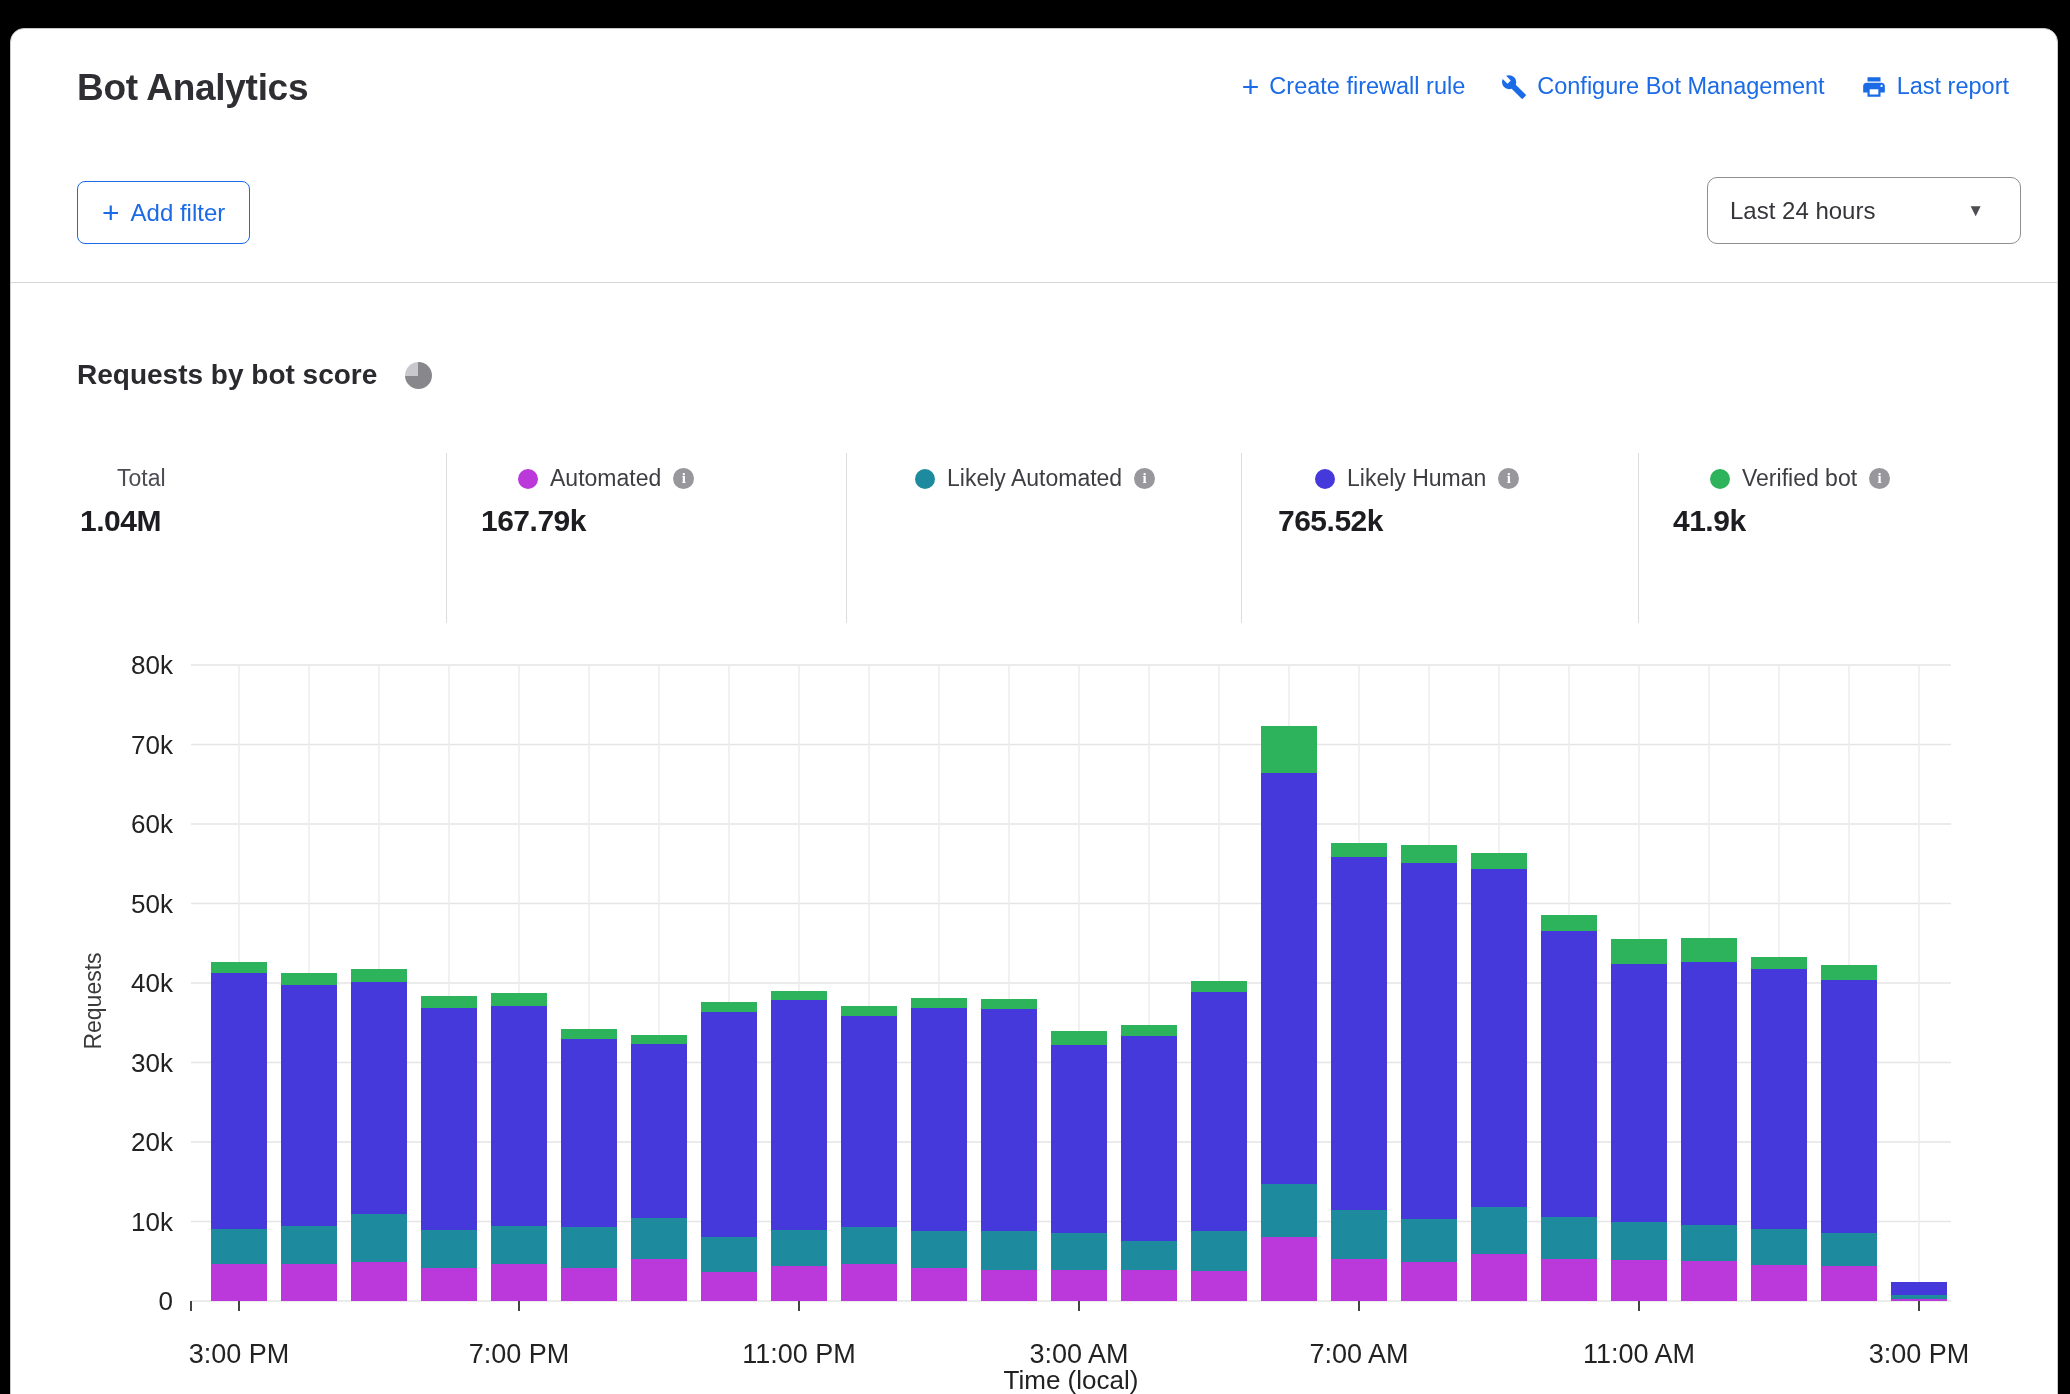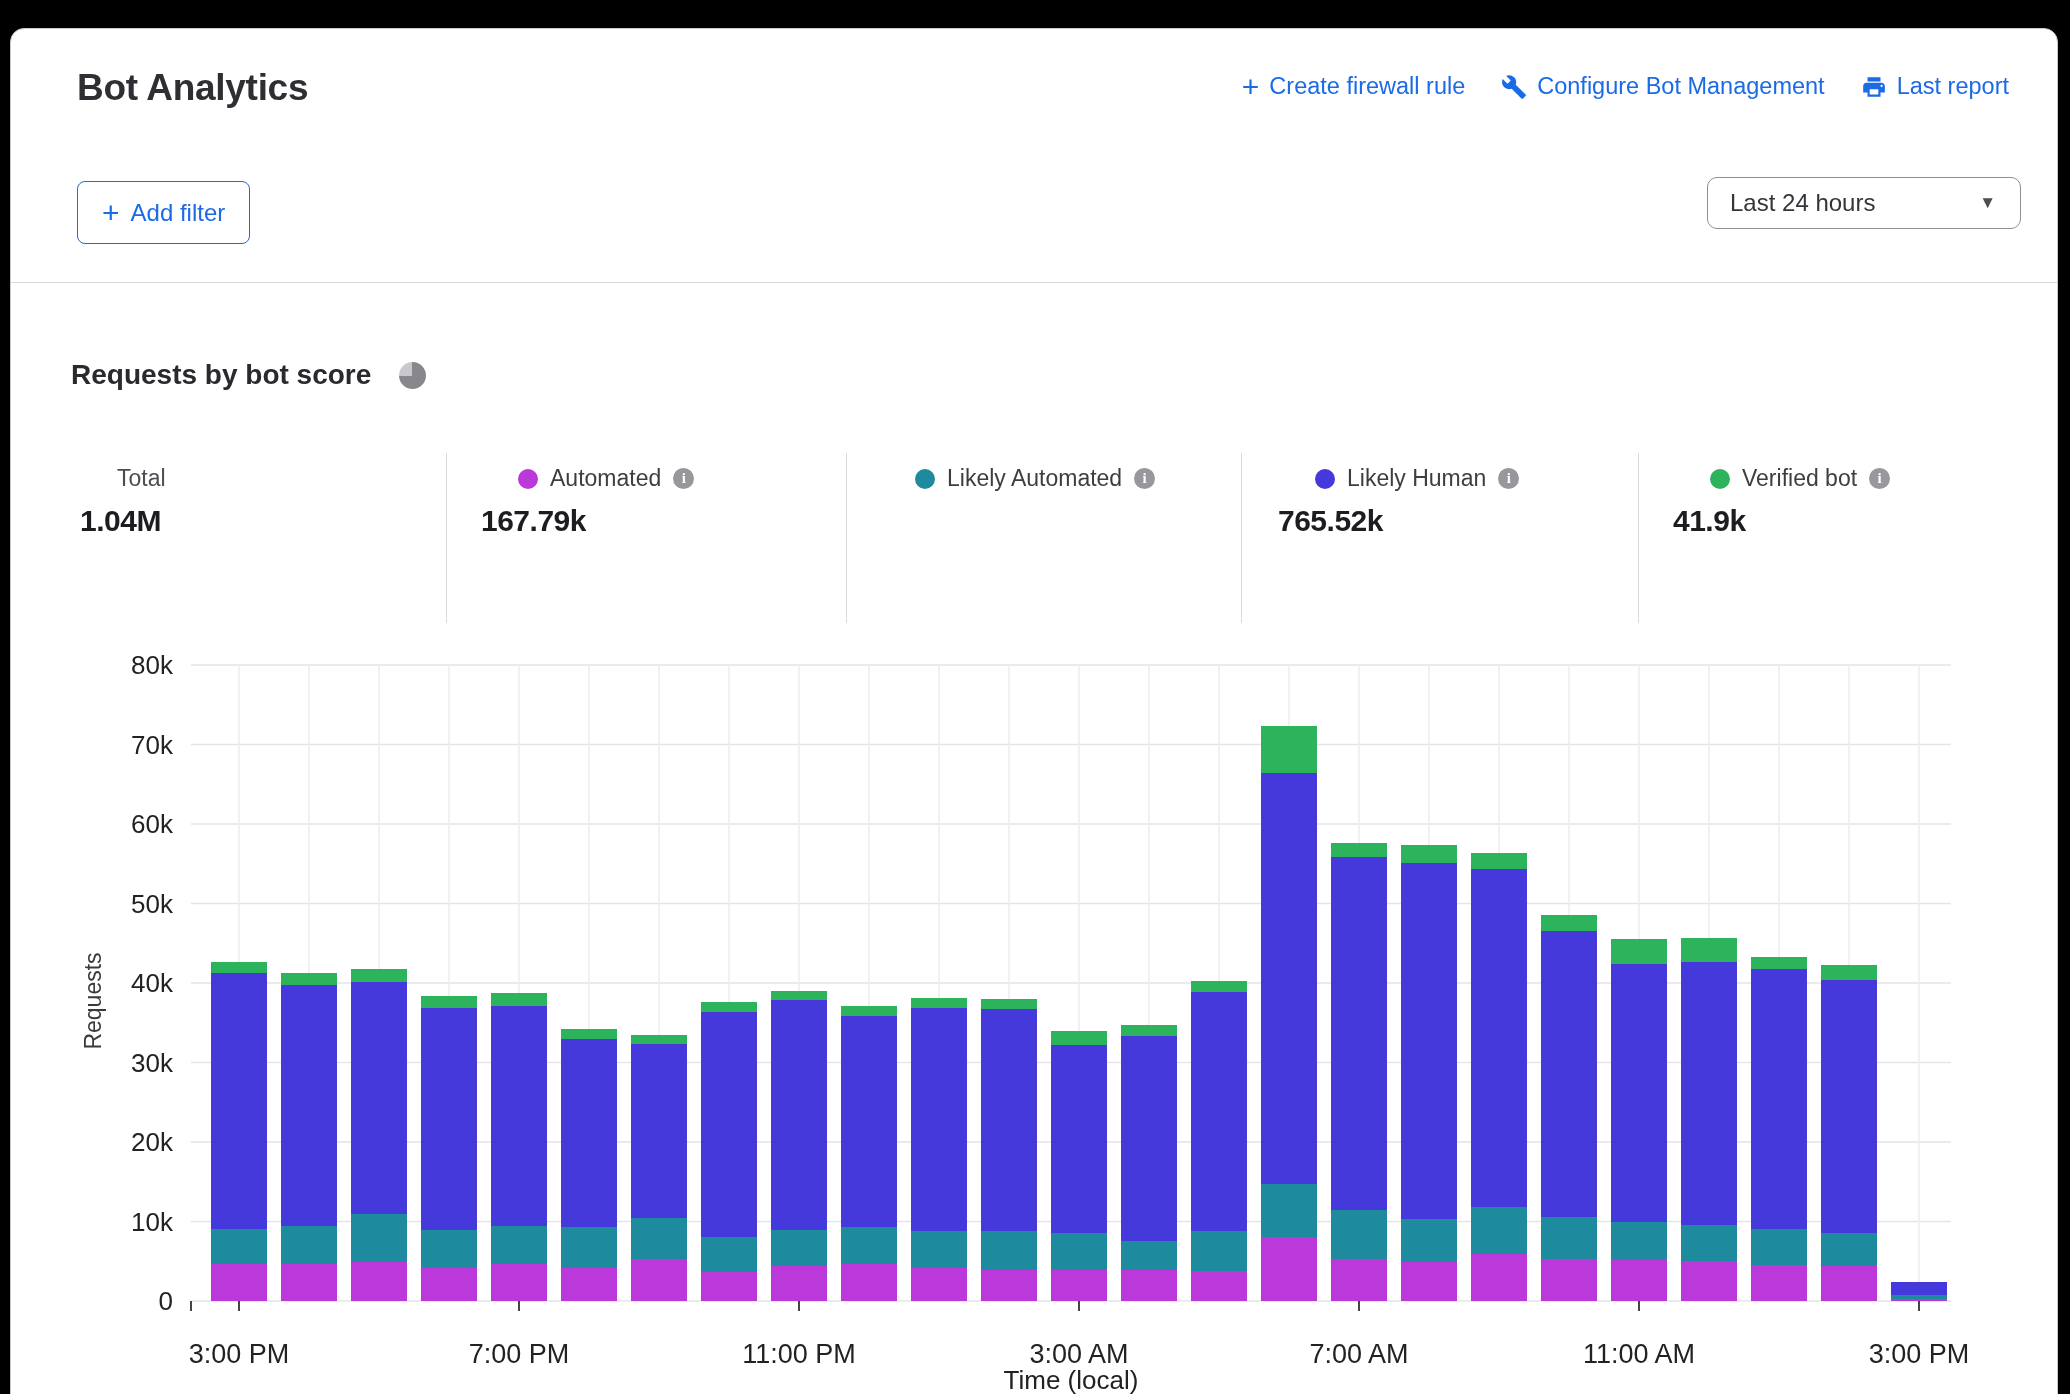--- a/index.html
+++ b/index.html
@@ -10,26 +10,26 @@
   .page-title{position:absolute;left:66px;top:38px;margin:0;font-size:37px;font-weight:700;
         color:#2e2e33;letter-spacing:-0.3px;}
   .actions{position:absolute;right:48px;top:44px;display:flex;align-items:center;gap:36px;}
   .action{display:flex;align-items:center;gap:10px;color:#1b6ae6;font-size:23.5px;cursor:pointer;text-decoration:none;}
   .action .plus-glyph{font-size:30px;line-height:24px;font-weight:400;}
   .action svg{display:block;}
   .add-filter{position:absolute;left:66px;top:152px;height:63px;display:inline-flex;align-items:center;gap:11px;
         background:#fff;border:1.5px solid #1b6ae6;border-radius:8px;color:#1b6ae6;
         font-size:24px;font-family:"Liberation Sans",sans-serif;padding:0 24px;cursor:pointer;}
   .add-filter .plus-glyph{font-size:30px;line-height:24px;}
-  .select{position:absolute;right:36px;top:148px;width:314px;height:52px;box-sizing:border-box;
+  .select{position:absolute;right:36px;top:148px;width:314px;height:67px;box-sizing:border-box;
         display:flex;align-items:center;justify-content:space-between;background:#fff;
-        border:1px solid #8e8e93;border-radius:10px;padding:0 24px 0 22px;font-size:24px;color:#35353a;cursor:pointer;}
+        border:1px solid #8e8e93;border-radius:10px;padding:0 36px 0 22px;font-size:24px;color:#35353a;cursor:pointer;}
   .caret{font-size:17px;color:#4d4d52;}
   .section-divider{position:absolute;left:0;right:0;top:253px;height:1px;background:#d8d8d8;}
-  .panel-title-row{position:absolute;left:60px;top:330px;display:flex;align-items:center;gap:28px;}
+  .panel-title-row{position:absolute;left:66px;top:330px;display:flex;align-items:center;gap:28px;}
   .panel-title{margin:0;font-size:28px;font-weight:700;color:#2a2a2e;}
   .pie-icon{width:27px;height:27px;border-radius:50%;
         background:conic-gradient(#87878c 0deg 270deg,#c9c9cd 270deg 360deg);}
   .stat{position:absolute;top:436px;}
   .stat .label-row{display:flex;align-items:center;gap:12px;font-size:23px;color:#3d3d42;margin-left:37px;}
   .dot{width:20px;height:20px;border-radius:50%;flex:0 0 auto;}
   .info-icon{width:21px;height:21px;border-radius:50%;background:#97979c;color:#fff;font-size:15px;
         font-weight:700;display:flex;align-items:center;justify-content:center;
         font-family:"Liberation Serif",serif;cursor:pointer;}
   .stat .value{margin-top:12px;font-size:30px;font-weight:700;color:#1d1d21;letter-spacing:-0.5px;}

